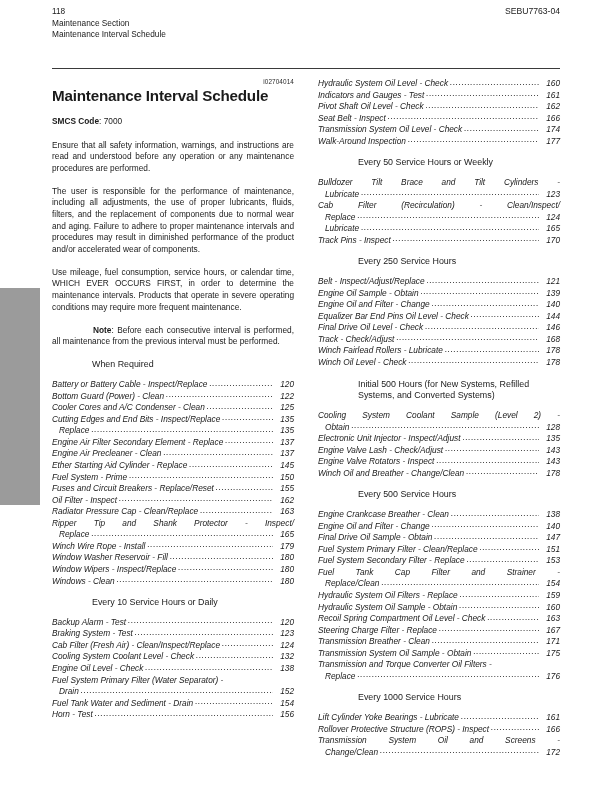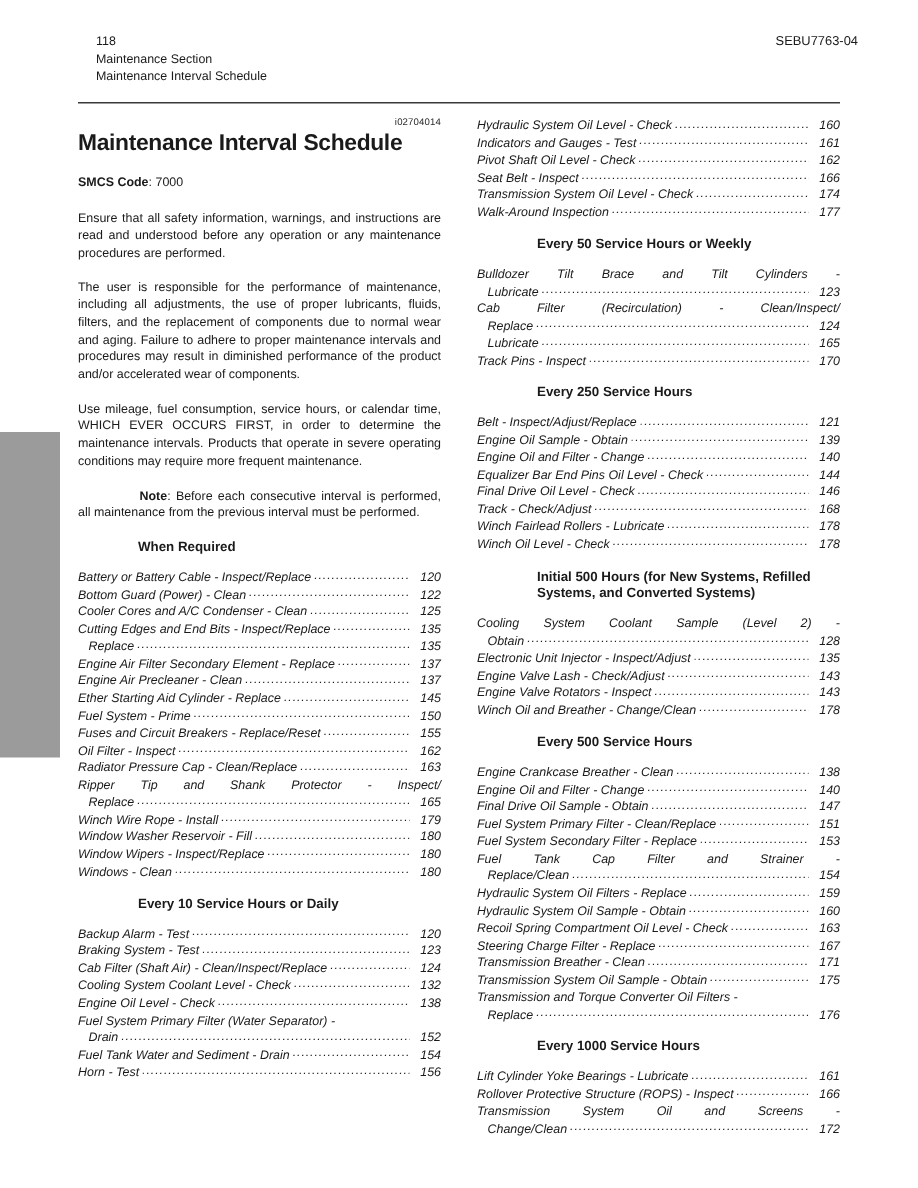--- a/index.html
+++ b/index.html
@@ -23,23 +23,22 @@
     top: 288px;
     width: 40px;
     height: 217px;
     background: #9b9b9b;
   }
 
   
   .page-header {
     position: absolute;
     left: 52px;
-    top: 22px;
+    top: 6px;
     width: 508px;
-    margin-left: 12px;
   }
   .header-row {
     display: flex;
     justify-content: space-between;
     align-items: flex-start;
   }
   .header-left {
     font-size: 8.3px;
     line-height: 11.6px;
   }
@@ -93,21 +92,21 @@
   .para {
     font-size: 8.3px;
     line-height: 11.6px;
     margin: 0 0 11.5px 0;
     text-align: justify;
   }
   .para b { font-weight: bold; padding-left: 41px; }
 
   .sec-head {
     font-size: 8.9px;
-    font-weight: bold;
+    font-weight: normal;
     line-height: 11.8px;
     margin: 10px 0 8px 0;
     padding-left: 40px;
   }
   .sec-head.first { margin-top: 2px; }
 
   
   .toc { margin: 0 0 4px 0; font-style: italic; }
   .toc-entry {
     font-size: 8.3px;
@@ -270,21 +269,21 @@
           <span class="label">Backup Alarm - Test</span>
           <span class="leader">........................................................................................................................</span>
           <span class="pg">120</span>
         </div>
         <div class="toc-entry">
           <span class="label">Braking System - Test</span>
           <span class="leader">........................................................................................................................</span>
           <span class="pg">123</span>
         </div>
         <div class="toc-entry">
-          <span class="label">Cab Filter (Shaft Air) - Clean/Inspect/Replace</span>
+          <span class="label">Cab Filter (Fresh Air) - Clean/Inspect/Replace</span>
           <span class="leader">........................................................................................................................</span>
           <span class="pg">124</span>
         </div>
         <div class="toc-entry">
           <span class="label">Cooling System Coolant Level - Check</span>
           <span class="leader">........................................................................................................................</span>
           <span class="pg">132</span>
         </div>
         <div class="toc-entry">
           <span class="label">Engine Oil Level - Check</span>

